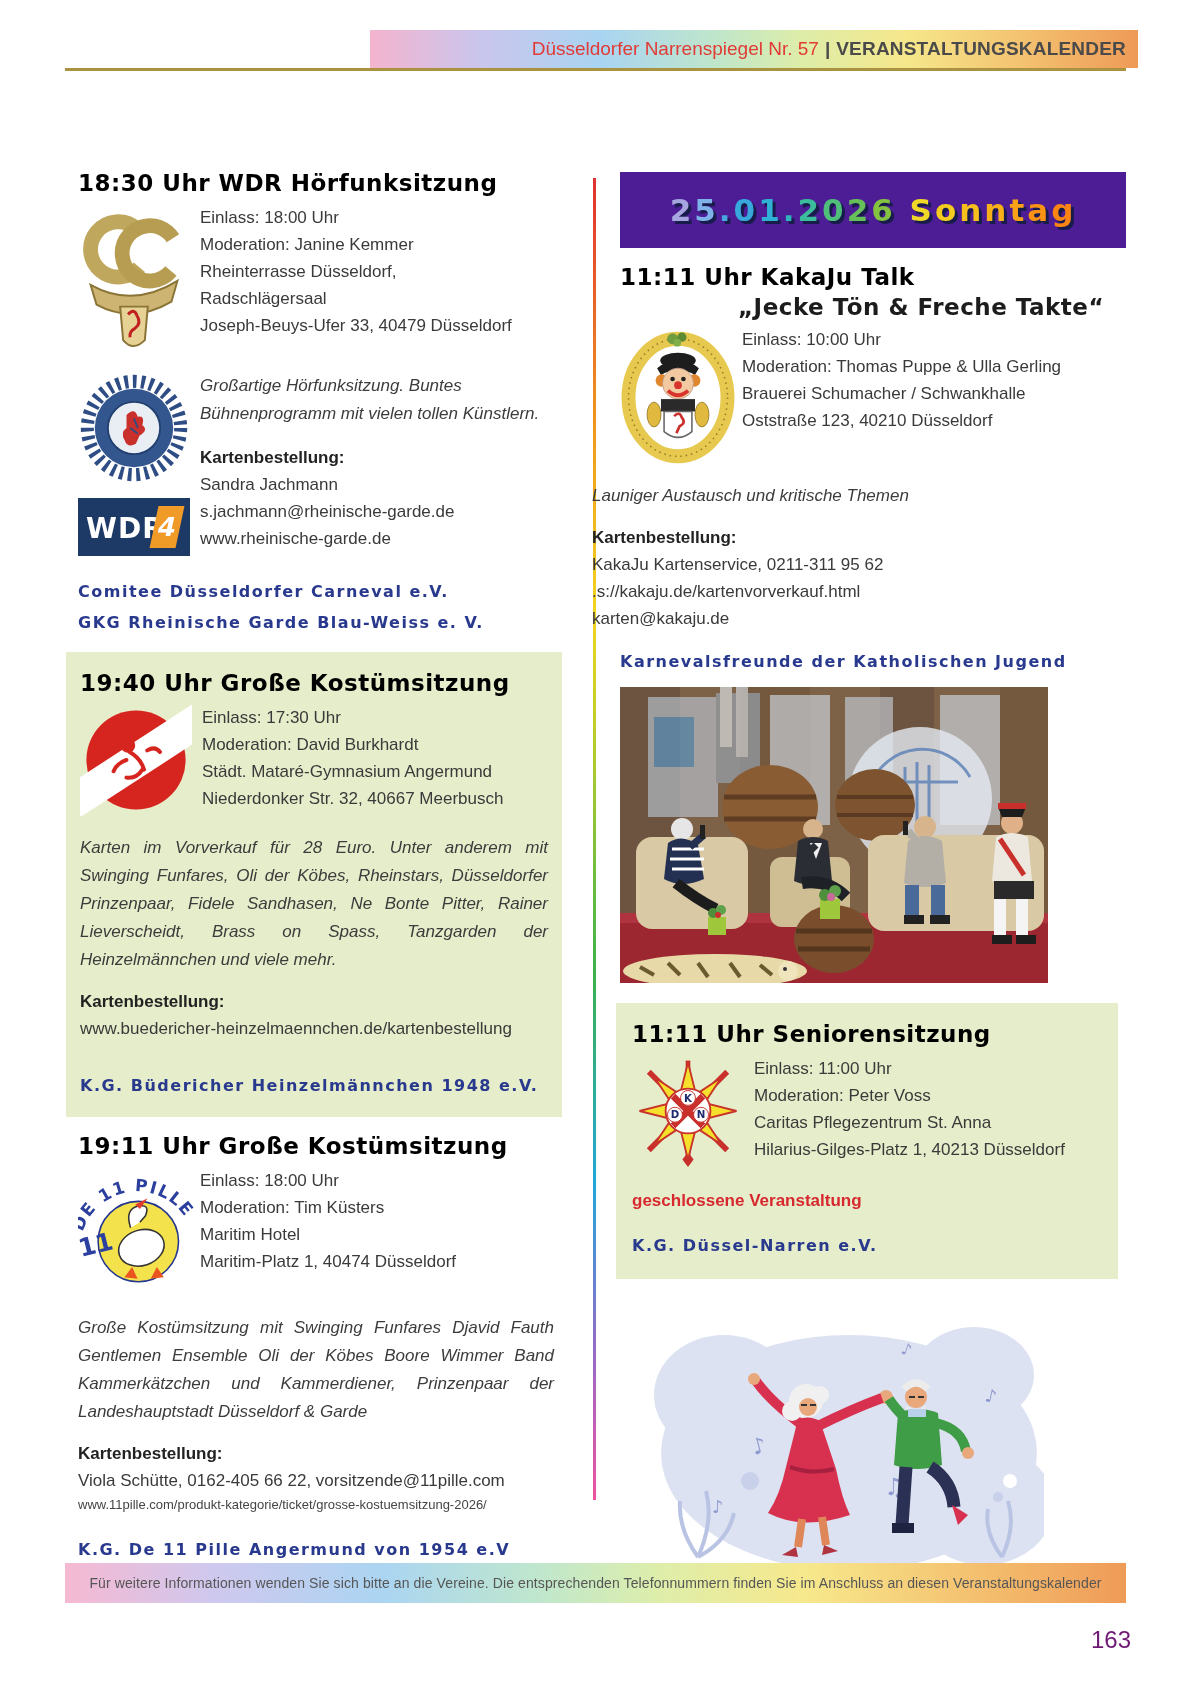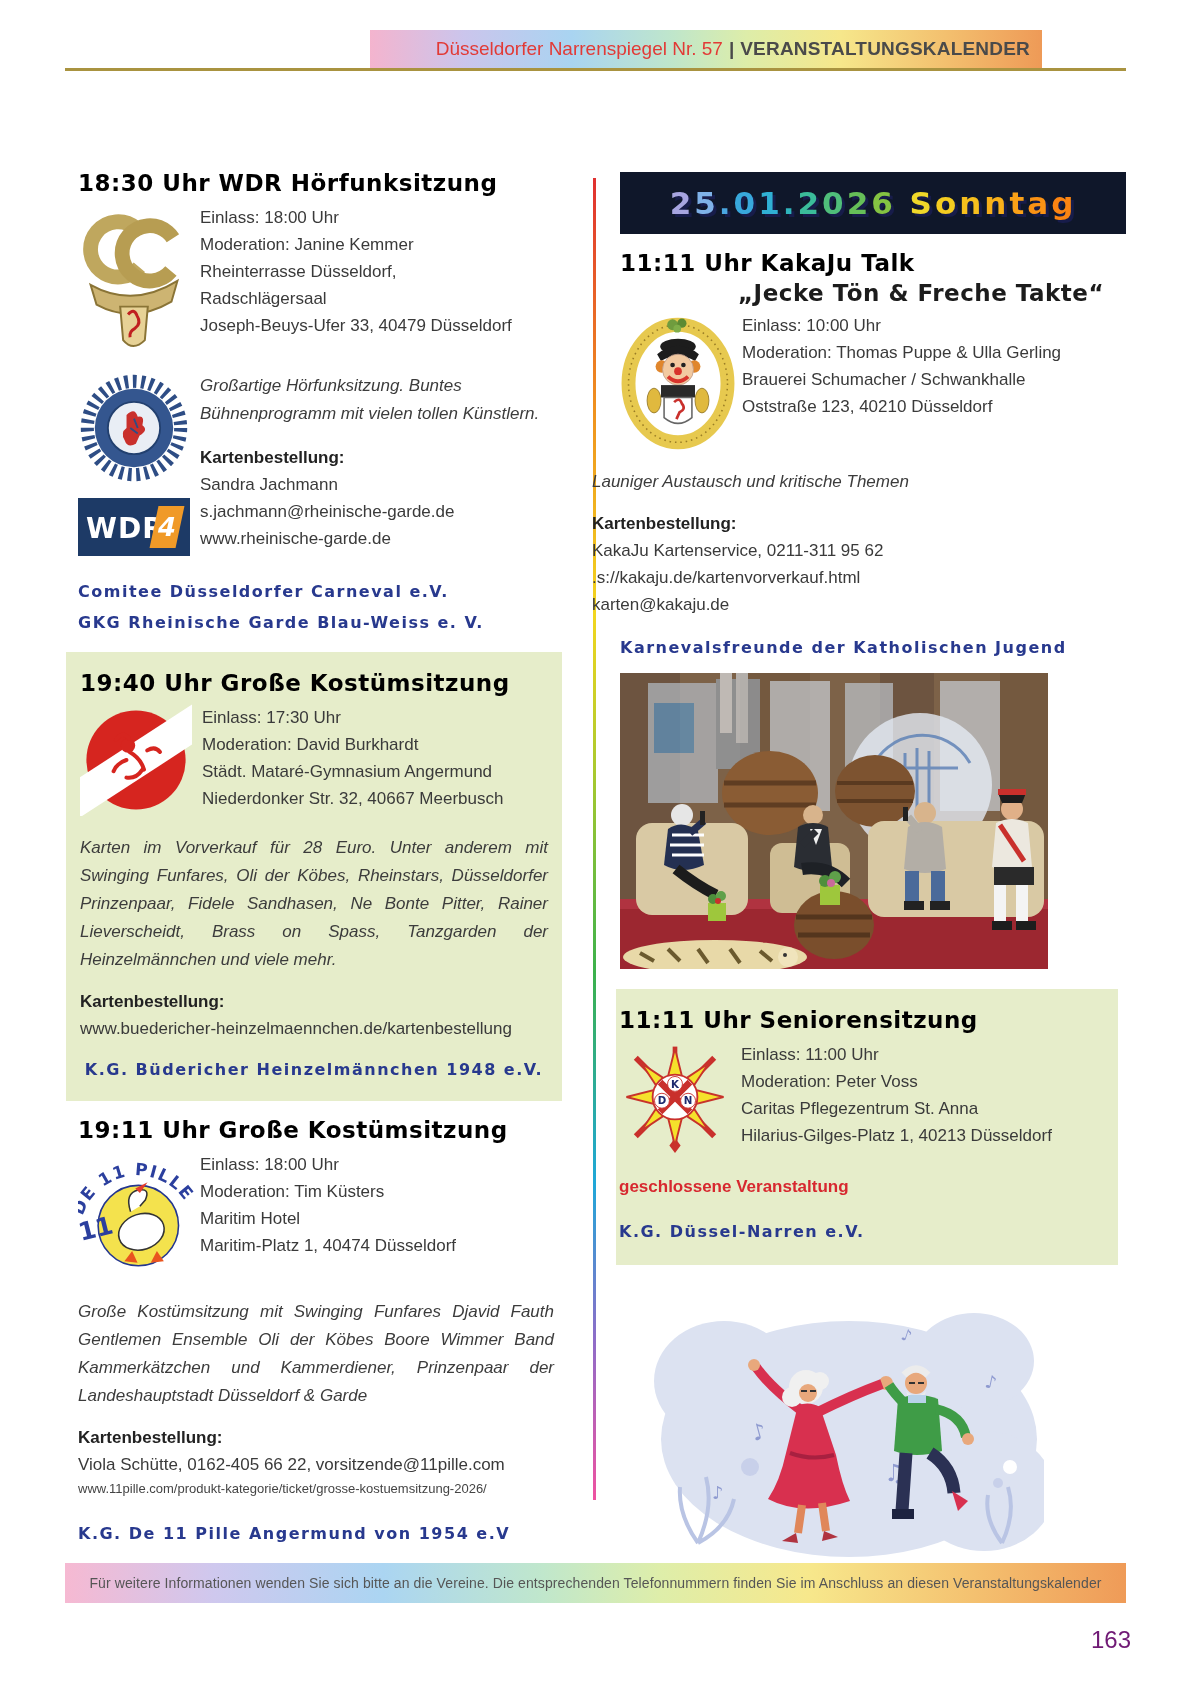--- a/index.html
+++ b/index.html
@@ -1,19 +1,19 @@
 <!DOCTYPE html>
 <html lang="de"><head>
 <meta charset="utf-8">
 <style>
   html,body{margin:0;padding:0;background:#ffffff;}
   .page{position:relative;width:1191px;height:1683px;background:#fff;overflow:hidden;
         font-family:"Liberation Sans",sans-serif;color:#333;}
   
-  .header-bar{position:absolute;left:370px;top:30px;width:672px;height:38px;
+  .header-bar{position:absolute;left:370px;top:30px;width:768px;height:38px;
     background:linear-gradient(90deg,#f4b4ce 0%,#cbc5ec 14%,#a9d4f1 30%,#bfe6cb 45%,#ddeda9 56%,#f6e78b 70%,#f3bf6e 86%,#ee9a57 100%);
     display:flex;align-items:center;justify-content:flex-end;padding-right:12px;box-sizing:border-box;text-align:center;}
   .header-bar .mag{color:#e23a36;font-size:19px;}
   .header-bar .sep{color:#4a4a4a;font-weight:bold;margin:0 6px;font-size:19px;}
   .header-bar .sect{color:#4a4a4a;font-weight:bold;font-size:19px;letter-spacing:.2px;}
   .gold-rule{position:absolute;left:65px;top:68px;width:1061px;height:3px;background:#a99340;}
   
   .col-left{position:absolute;left:78px;top:168px;width:476px;}
   .col-right{position:absolute;left:620px;top:172px;width:506px;}
   .divider{position:absolute;left:593px;top:178px;width:3px;height:1322px;
@@ -28,23 +28,23 @@
   .tickets div{font-size:17px;line-height:27px;color:#3a3a3a;}
   .small-url{font-size:13px;line-height:22px;color:#444;}
   .org{font-family:"DejaVu Sans",sans-serif;font-weight:bold;font-size:16px;line-height:31px;
     color:#28398e;letter-spacing:1.5px;}
   .red-note{color:#d7282f;font-weight:bold;font-size:17px;line-height:27px;}
   .media{display:flex;}
   .media .logo-col{flex:0 0 122px;}
   .media .info{flex:1;}
   .greenbox{background:#e6edca;box-sizing:border-box;}
   .gb-left{margin:14px -8px 14px -12px;padding:16px 14px 16px 14px;}
-  .gb-right{margin:20px 8px 0 -4px;padding:16px 14px 18px 3px;}
-  
-  .date-banner{width:506px;height:62px;background:#0f172a;display:flex;align-items:center;justify-content:center;}
+  .gb-right{margin:20px 8px 0 -4px;padding:16px 14px 18px 16px;}
+  
+  .date-banner{width:506px;height:76px;background:#4c1d95;display:flex;align-items:center;justify-content:center;}
   .date-banner .bt{font-family:"DejaVu Sans",sans-serif;font-weight:bold;font-size:31px;letter-spacing:3px;
     text-shadow:3px 3px 0 #171c4a;white-space:pre;}
   .subtitle{font-family:"DejaVu Sans",sans-serif;font-weight:bold;font-size:23px;color:#1c1c1c;
     letter-spacing:.5px;margin-left:118px;line-height:30px;}
   
   .wdr-logo{width:112px;height:58px;background:#1d3a66;position:relative;margin-top:10px;}
   .wdr-logo .wdr-txt{position:absolute;left:8px;top:14px;color:#fff;font-weight:bold;font-size:28px;
     font-family:"DejaVu Sans",sans-serif;letter-spacing:1px;}
   .wdr-logo .wdr-four{position:absolute;right:10px;top:8px;width:26px;height:42px;background:#f09a28;
     transform:skewX(-12deg);display:flex;align-items:center;justify-content:center;color:#fff;
@@ -149,21 +149,21 @@
           <div>Moderation: David Burkhardt</div>
           <div>Städt. Mataré-Gymnasium Angermund</div>
           <div>Niederdonker Str. 32, 40667 Meerbusch</div>
         </div>
       </div>
       <div class="desc" style="margin-top:14px;">Karten im Vorverkauf für 28 Euro. Unter anderem mit Swinging Funfares, Oli der Köbes, Rheinstars, Düsseldorfer Prinzenpaar, Fidele Sandhasen, Ne Bonte Pitter, Rainer Lieverscheidt, Brass on Spass, Tanzgarden der Heinzelmännchen und viele mehr.</div>
       <div class="tickets-label" style="margin-top:14px;">Kartenbestellung:</div>
       <div class="tickets">
         <div>www.buedericher-heinzelmaennchen.de/kartenbestellung</div>
       </div>
-      <div class="org" style="margin-top:12px;text-align:center;">K.G. Büdericher Heinzelmännchen 1948 e.V.</div>
+      <div class="org" style="margin-top:28px;">K.G. Büdericher Heinzelmännchen 1948 e.V.</div>
     </div>
 
     <div>
       <div class="event-title">19:11 Uhr Große Kostümsitzung</div>
       <div class="media">
         <div class="logo-col">
           <svg width="116" height="126" viewBox="0 0 150 162">
             <defs>
                 <path id="arcp" d="M6 84 A 74 74 0 0 1 142 70" fill="none"></path>
               </defs>

